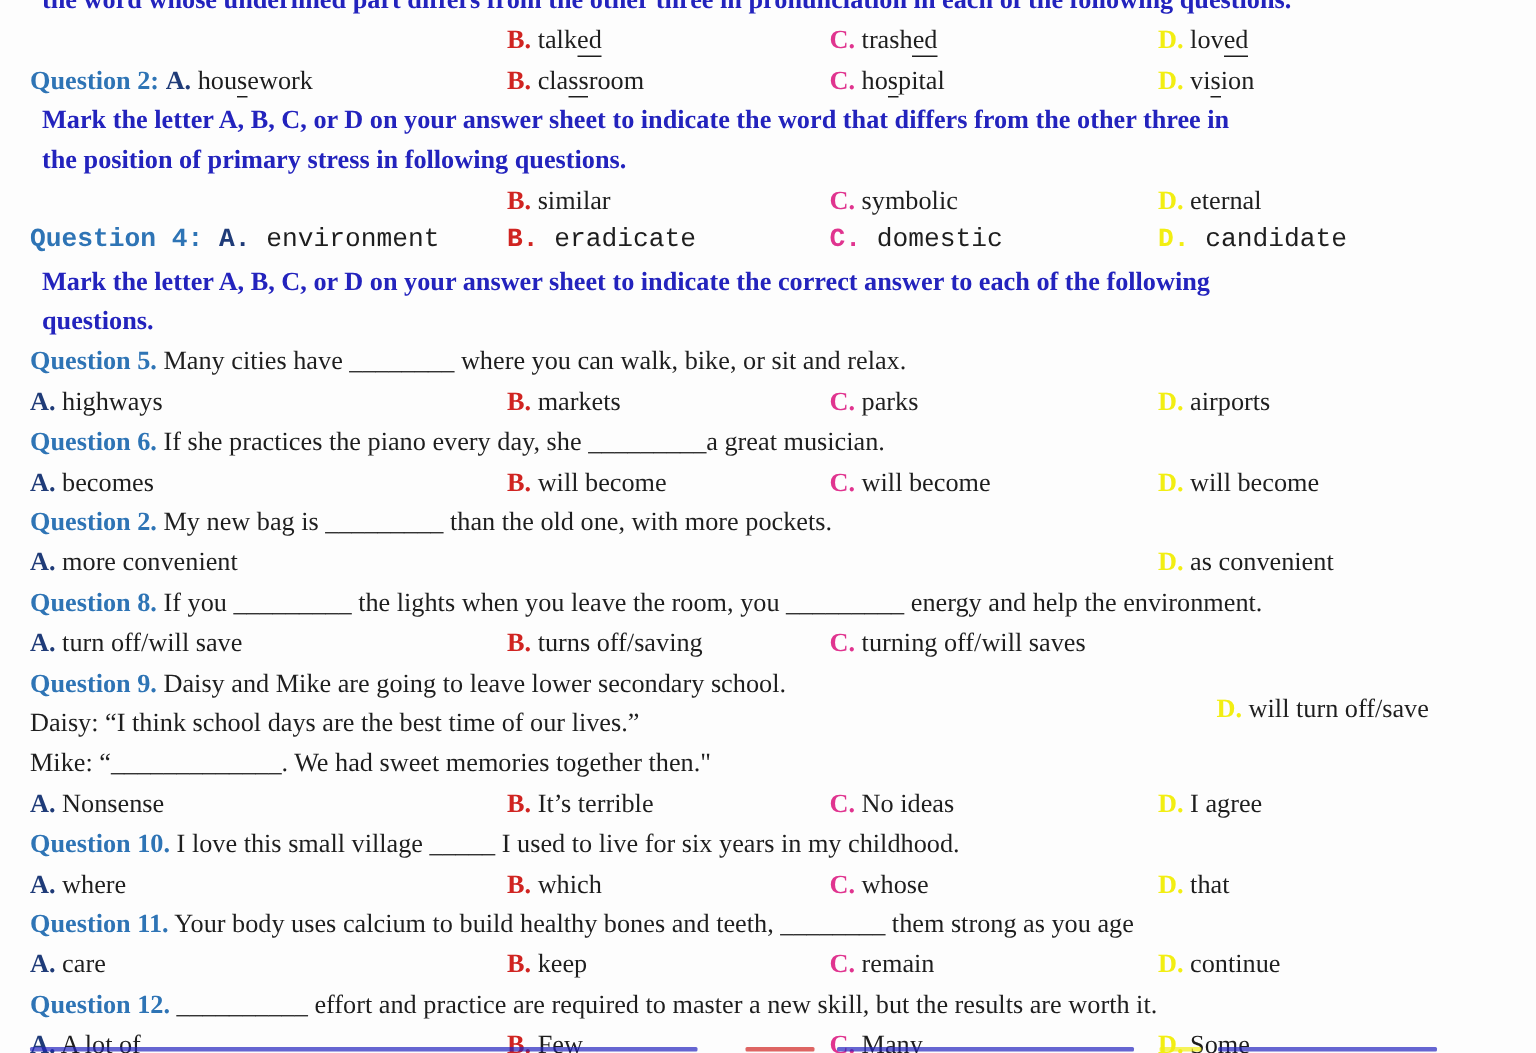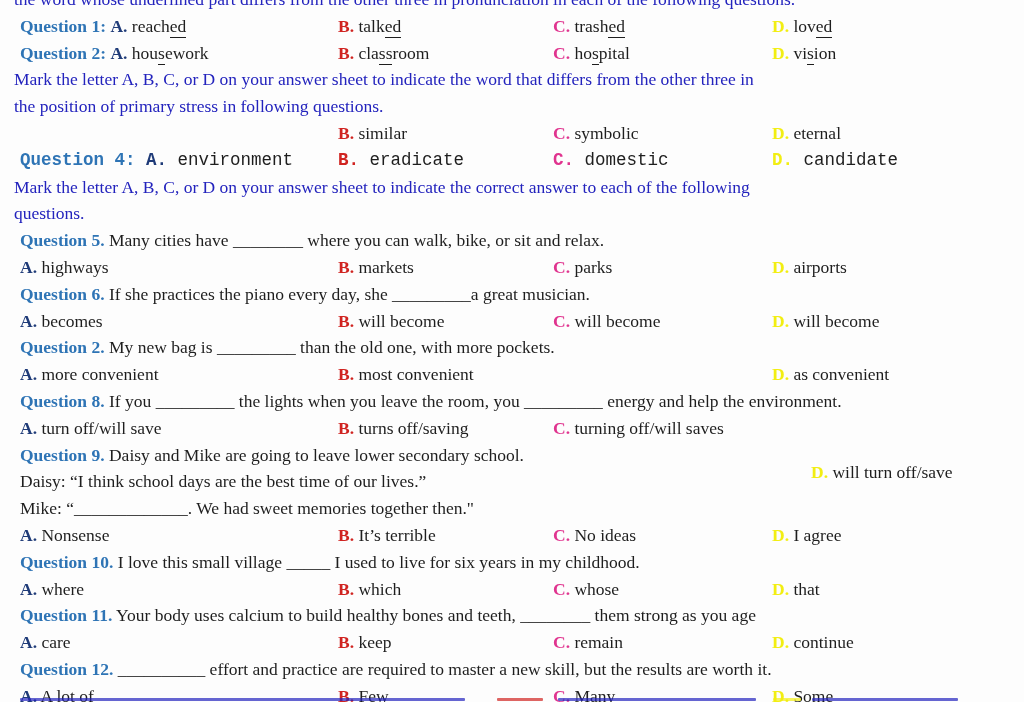--- a/index.html
+++ b/index.html
@@ -11,38 +11,37 @@
     font-family:"Liberation Serif", serif;
     font-size:17.5px;
     color:var(--body,#1e1e1e);
   }
   .row{
     position:absolute;left:0;width:1024px;height:27px;line-height:27px;
     white-space:nowrap;
   }
   .cell{position:absolute;top:0;}
   .qlabel{font-weight:bold;color:var(--qblue,#2e74b5);}
-  .instr{font-weight:normal;color:var(--iblue,#2323bd);padding-left:14px;}
+  .instr{font-weight:bold;color:var(--iblue,#2323bd);padding-left:28px;}
   .ltr{font-weight:bold;}
   .ltr.a{color:var(--ca,#1f3b78);}
   .ltr.b{color:var(--cb,#d02421);}
   .ltr.c{color:var(--cc,#e0348f);}
   .ltr.d{color:var(--cd,#f2ee12);}
   .u{border-bottom:1.7px solid var(--body,#1e1e1e);padding-bottom:0.5px;}
   .smudge{position:absolute;top:698px;left:0;width:1024px;height:4px;}
   .smudge i{position:absolute;top:0;height:3px;border-radius:1px;opacity:.7;display:block;}
 </style>
 </head>
 <body>
 
 <div class="page" style="--qblue: #2e74b5; --iblue: #2323bd; --ca: #1f3b78; --cb: #d02421; --cc: #e0348f; --cd: #f2ee12; --body: #1e1e1e; background: rgb(253, 253, 253);">
   <div id="rows">
       <div class="row" style="top: -14px;"><span class="instr">the word whose underlined part differs from the other three in pronunciation in each of the following questions.</span></div>
       <div class="row" style="top: 13px;">
-        <span class="cell" style="left: 20px;"><span class="qlabel">Question 1:</span> <span class="ltr a">A.</span> reach<span class="u">ed</span></span>
         <span class="cell" style="left: 338px;"><span class="ltr b">B.</span> talk<span class="u">ed</span></span>
         <span class="cell" style="left: 553px;"><span class="ltr c">C.</span> trash<span class="u">ed</span></span>
         <span class="cell" style="left: 772px;"><span class="ltr d">D.</span> lov<span class="u">ed</span></span>
       </div>
       <div class="row" style="top: 40px;">
         <span class="cell" style="left: 20px;"><span class="qlabel">Question 2:</span> <span class="ltr a">A.</span> hou<span class="u">s</span>ework</span>
         <span class="cell" style="left: 338px;"><span class="ltr b">B.</span> cla<span class="u">ss</span>room</span>
         <span class="cell" style="left: 553px;"><span class="ltr c">C.</span> ho<span class="u">s</span>pital</span>
         <span class="cell" style="left: 772px;"><span class="ltr d">D.</span> vi<span class="u">s</span>ion</span>
       </div>
@@ -77,21 +76,20 @@
         <span class="cell" style="left: 20px;"><span class="ltr a">A.</span> becomes</span>
         <span class="cell" style="left: 553px;"><span class="ltr c">C.</span> will become</span>
         <span class="cell" style="left: 338px;"><span class="ltr b">B.</span> will become</span>
         <span class="cell" style="left: 772px;"><span class="ltr d">D.</span> will become</span>
       </div>
       <div class="row" style="top: 334px;">
         <span class="cell" style="left: 20px;"><span class="qlabel">Question 2.</span> My new bag is _________ than the old one, with more pockets.</span>
       </div>
       <div class="row" style="top: 361px;">
         <span class="cell" style="left: 20px;"><span class="ltr a">A.</span> more convenient</span>
-        <span class="cell" style="left: 338px;"><span class="ltr b">B.</span> most convenient</span>
         <span class="cell" style="left: 772px;"><span class="ltr d">D.</span> as convenient</span>
       </div>
       <div class="row" style="top: 388px;">
         <span class="cell" style="left: 20px;"><span class="qlabel">Question 8.</span> If you _________ the lights when you leave the room, you _________ energy and help the environment.</span>
       </div>
       <div class="row" style="top: 415px;">
         <span class="cell" style="left: 20px;"><span class="ltr a">A.</span> turn off/will save</span>
         <span class="cell" style="left: 338px;"><span class="ltr b">B.</span> turns off/saving</span>
         <span class="cell" style="left: 553px;"><span class="ltr c">C.</span> turning off/will saves</span>
         <span class="cell" style="left: 811px; margin-top: 44px;"><span class="ltr d">D.</span> will turn off/save</span>

